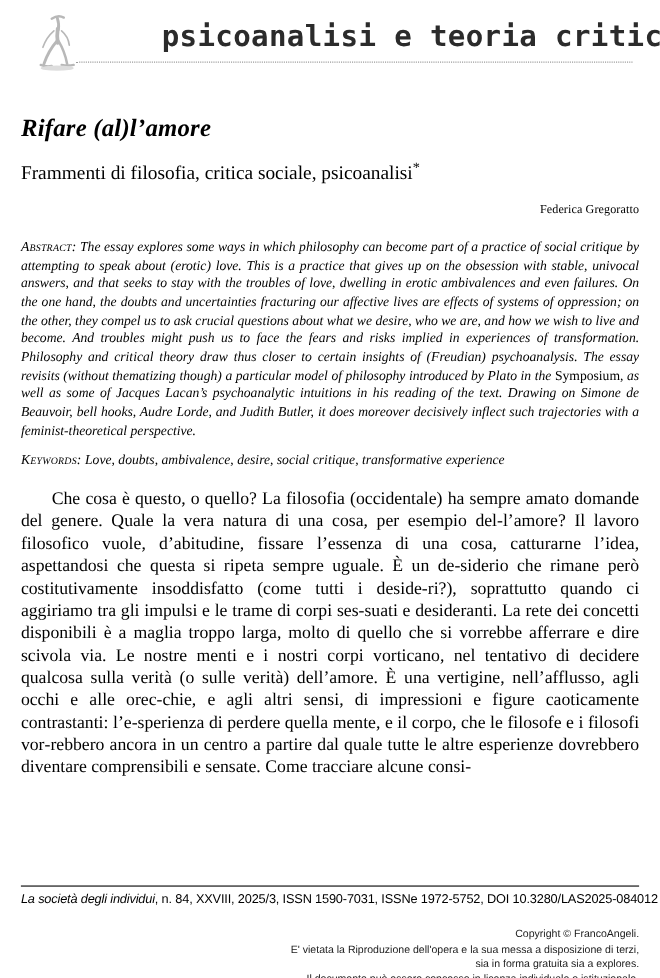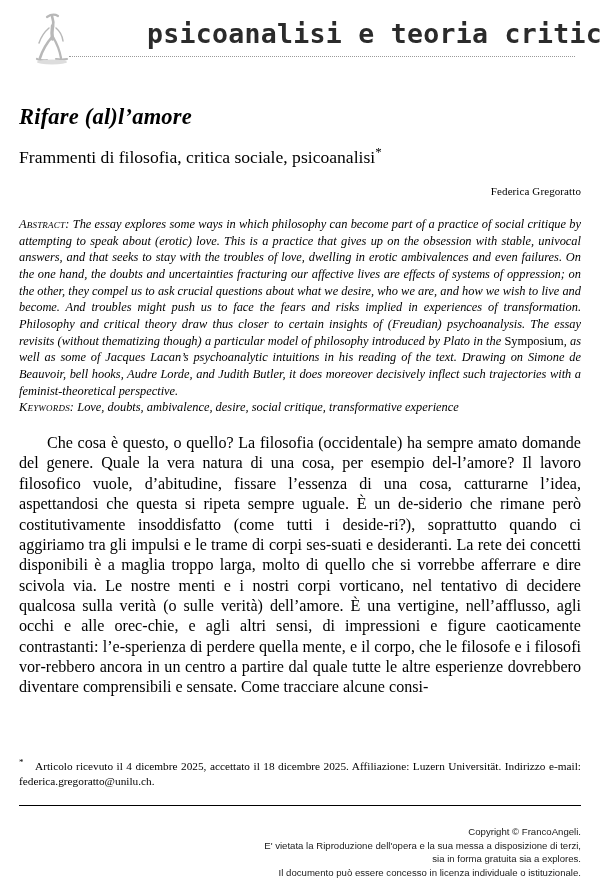--- a/index.html
+++ b/index.html
@@ -91,20 +91,21 @@
     line-height: 1.345;
     text-align: justify;
   }
   .abstract .lbl {
     font-variant: small-caps;
     font-style: italic;
     letter-spacing: .2px;
   }
   .abstract .roman { font-style: normal; }
   .keywords {
+    margin-top: 11px;
     font-style: italic;
     font-size: 12.4px;
     line-height: 1.345;
     text-align: left;
   }
   .keywords .lbl {
     font-variant: small-caps;
     letter-spacing: .2px;
   }
 
@@ -202,24 +203,24 @@
     <p class="doc-subtitle"><span>Frammenti di filosofia, critica sociale, psicoanalisi</span><span class="star">*</span></p>
     <div class="author">Federica Gregoratto</div>
   </div>
 
   <div class="abstract"><span class="lbl">Abstract:</span><span> The essay explores some ways in which philosophy can become part of a practice of social critique by attempting to speak about (erotic) love. This is a practice that gives up on the obsession with stable, univocal answers, and that seeks to stay with the troubles of love, dwelling in erotic ambivalences and even failures. On the one hand, the doubts and uncertainties fracturing our affective lives are effects of systems of oppression; on the other, they compel us to ask crucial questions about what we desire, who we are, and how we wish to live and become. And troubles might push us to face the fears and risks implied in experiences of transformation. Philosophy and critical theory draw thus closer to certain insights of (Freudian) psychoanalysis. The essay revisits (without thematizing though) a particular model of philosophy introduced by Plato in the </span><span class="roman">Symposium</span><span>, as well as some of Jacques Lacan’s psychoanalytic intuitions in his reading of the text. Drawing on Simone de Beauvoir, bell hooks, Audre Lorde, and Judith Butler, it does moreover decisively inflect such trajectories with a feminist-theoretical perspective.</span></div>
 
   <div class="keywords"><span class="lbl">Keywords:</span><span> Love, doubts, ambivalence, desire, social critique, transformative experience</span></div>
 
   <p class="body-text">Che cosa è questo, o quello? La filosofia (occidentale) ha sempre amato domande del genere. Quale la vera natura di una cosa, per esempio del‐l’amore? Il lavoro filosofico vuole, d’abitudine, fissare l’essenza di una cosa, catturarne l’idea, aspettandosi che questa si ripeta sempre uguale. È un de‐siderio che rimane però costitutivamente insoddisfatto (come tutti i deside‐ri?), soprattutto quando ci aggiriamo tra gli impulsi e le trame di corpi ses‐suati e desideranti. La rete dei concetti disponibili è a maglia troppo larga, molto di quello che si vorrebbe afferrare e dire scivola via. Le nostre menti e i nostri corpi vorticano, nel tentativo di decidere qualcosa sulla verità (o sulle verità) dell’amore. È una vertigine, nell’afflusso, agli occhi e alle orec‐chie, e agli altri sensi, di impressioni e figure caoticamente contrastanti: l’e‐sperienza di perdere quella mente, e il corpo, che le filosofe e i filosofi vor‐rebbero ancora in un centro a partire dal quale tutte le altre esperienze dovrebbero diventare comprensibili e sensate. Come tracciare alcune consi‐</p>
 
-  <div class="footnote"><span class="marker">*</span><span>Articolo ricevuto il 4 dicembre 2025, accettato il 18 dicembre 2025. Affiliazione: Luzern Universität. Indirizzo e-mail: federica.gregoratto@unilu.ch.</span></div>
 
   <div class="footer">
     <hr class="footer-rule">
+    <div class="journal-line"><span class="ital">La società degli individui</span><span>, n. 84, XXVIII, 2025/3, ISSN 1590-7031, ISSNe 1972-5752, DOI 10.3280/LAS2025-084012</span></div>
     <div class="copyright">
       <div>Copyright © FrancoAngeli.</div>
       <div>E' vietata la Riproduzione dell'opera e la sua messa a disposizione di terzi,</div>
       <div>sia in forma gratuita sia a explores.</div>
       <div>Il documento può essere concesso in licenza individuale o istituzionale.</div>
     </div>
   </div>
 
 </div>
 

